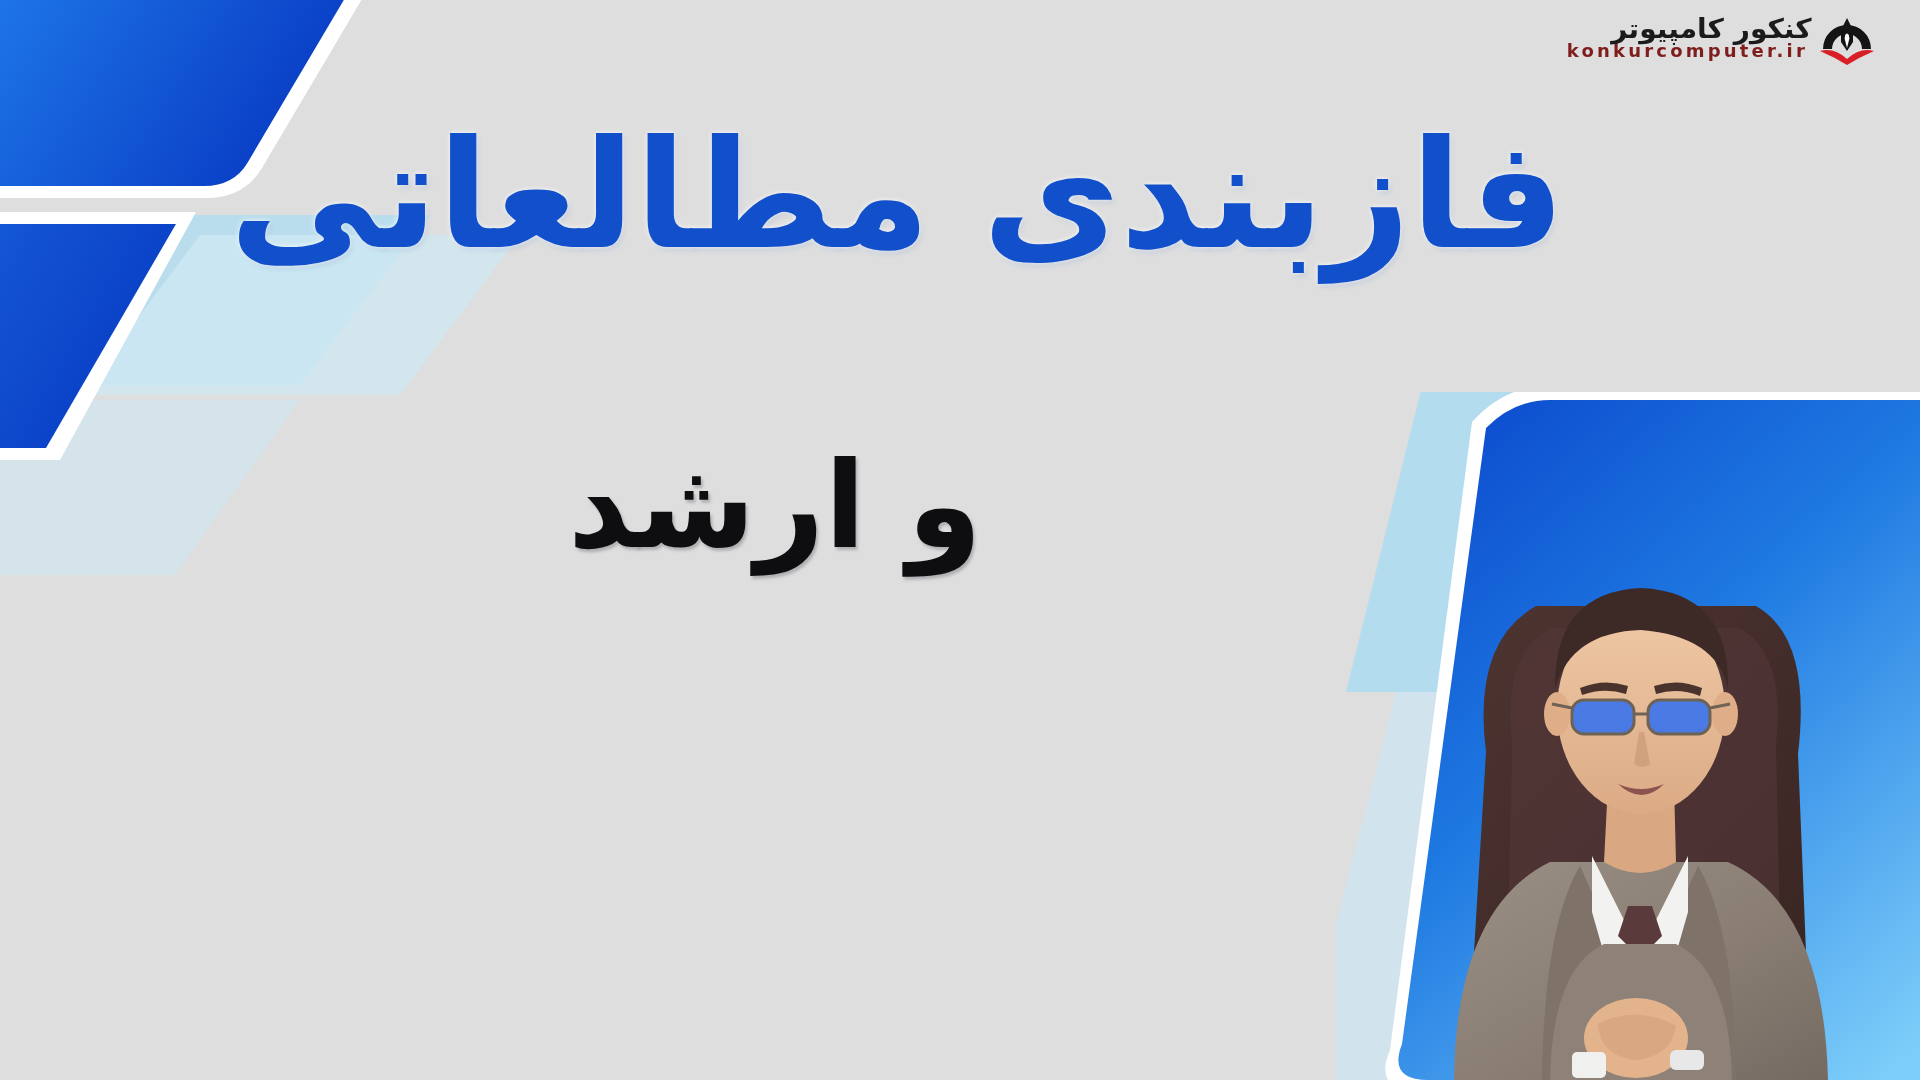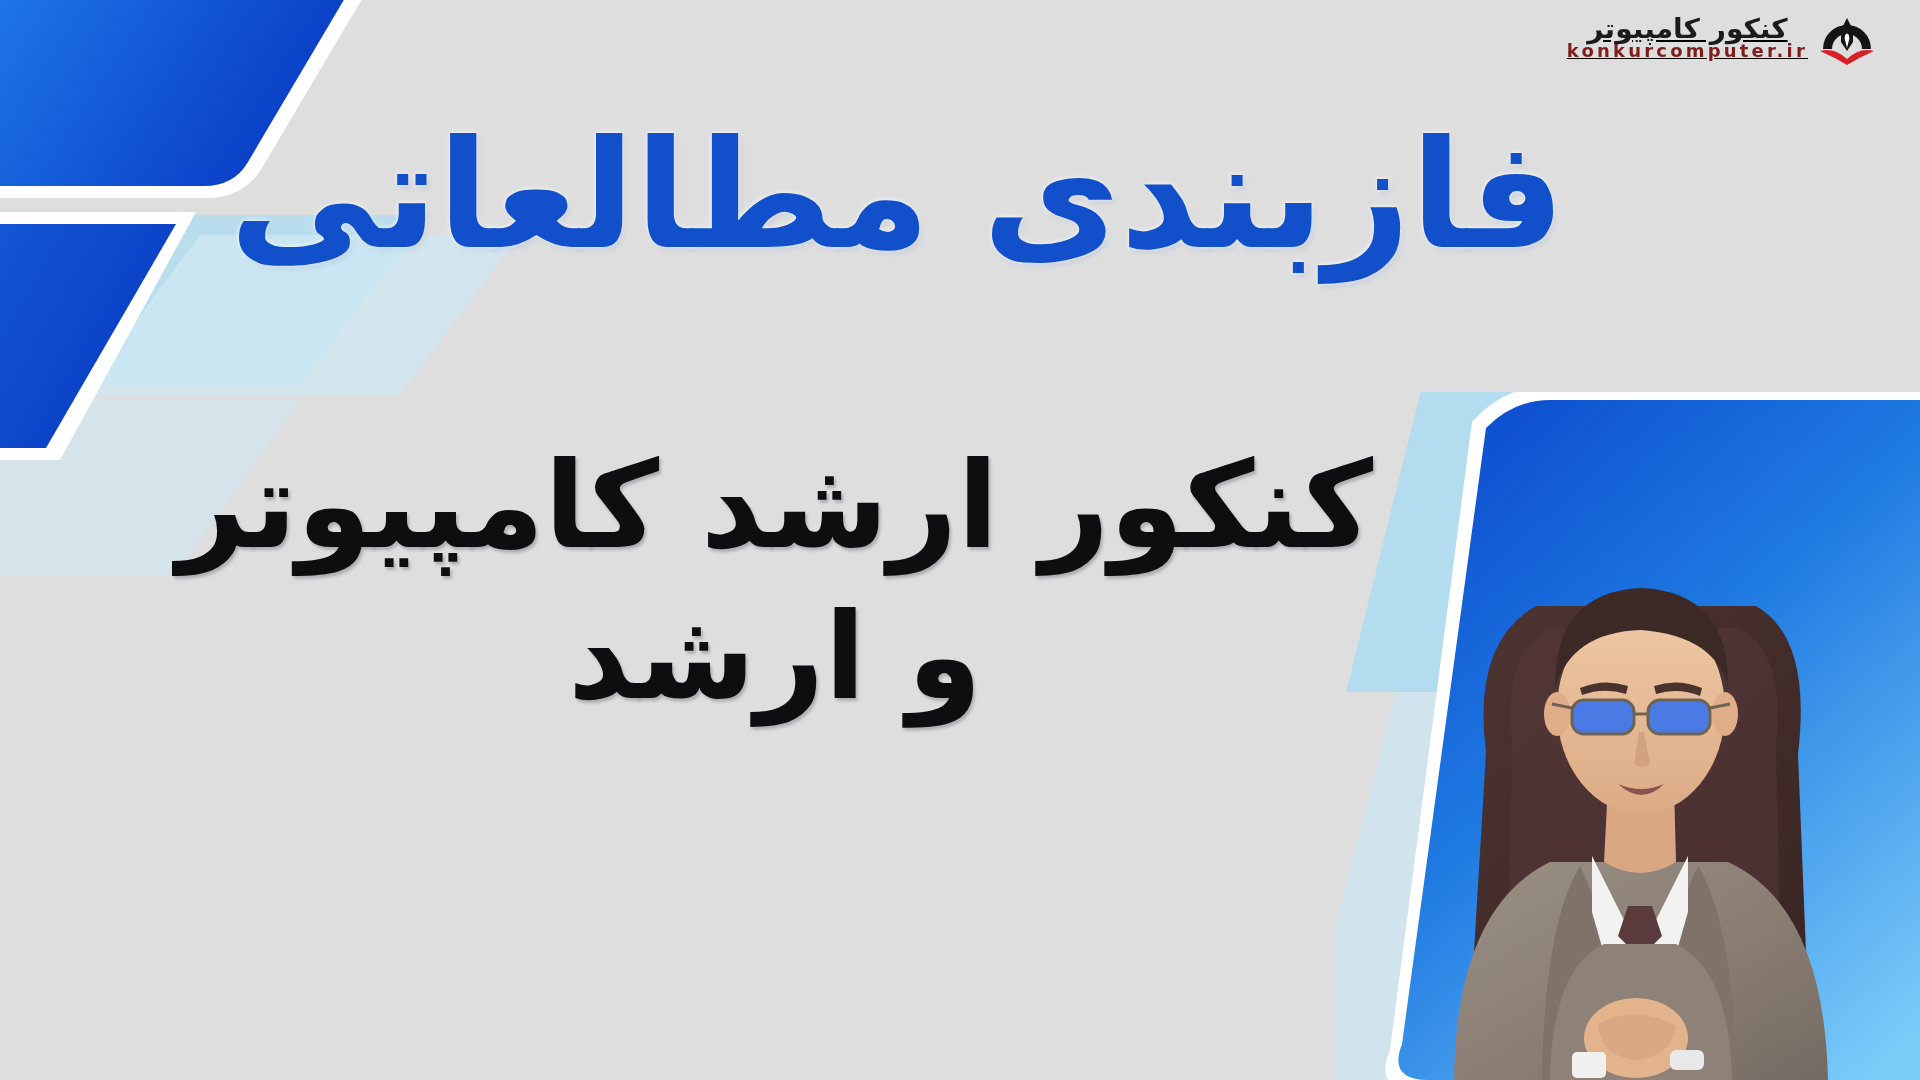--- a/index.html
+++ b/index.html
@@ -25,21 +25,21 @@
     text-align:center; direction:rtl;
     font-size:120px; line-height:1.26; font-weight:bold;
     color:#0e0e10;
     text-shadow: 2px 3px 3px rgba(90,90,100,.35);
   }
   .title-sub .l2 { display:block; }
 
   
   .logo { position:absolute; right:44px; top:6px; height:62px;
           display:flex; align-items:center; gap:10px; }
-  .logo-text { display:flex; flex-direction:column; align-items:center; line-height:1;text-decoration:underline; }
+  .logo-text { display:flex; flex-direction:column; align-items:flex-end; line-height:1; }
   .logo-fa { font-size:27px; font-weight:bold; color:#1b1b1b; direction:rtl;
              letter-spacing:1px; transform:scaleX(1.04); }
   .logo-en { font-size:18px; color:#7f1d1d; letter-spacing:3.2px;
              font-weight:bold; }
   .logo-mark { width:58px; height:56px; position:relative; }
 
   
   .presenter { position:absolute; left:1336px; top:392px; width:584px; height:688px; }
 </style>
 </head>
@@ -90,21 +90,20 @@
         <g>
           <path d="M 2 42 Q 16 38 29 50 Q 42 38 56 42 Q 42 48 29 56 Q 16 48 2 42 Z" fill="#d81f26"></path>
         </g>
       </svg>
     </div>
   </div>
 
   <div class="title-main">فازبندی مطالعاتی</div>
 
   <div class="title-sub">
-    <span class="l1">کنکور ارشد کامپیوتر</span>
     <span class="l2">و ارشد</span>
   </div>
 
   <div class="presenter">
     <svg width="584" height="688" viewBox="0 0 584 688">
       <defs>
 
         <linearGradient id="panelG" x1="0.15" y1="0" x2="0.9" y2="1">
           <stop offset="0%" stop-color="#0a47cc"></stop>
           <stop offset="45%" stop-color="#1f7ae2"></stop>

